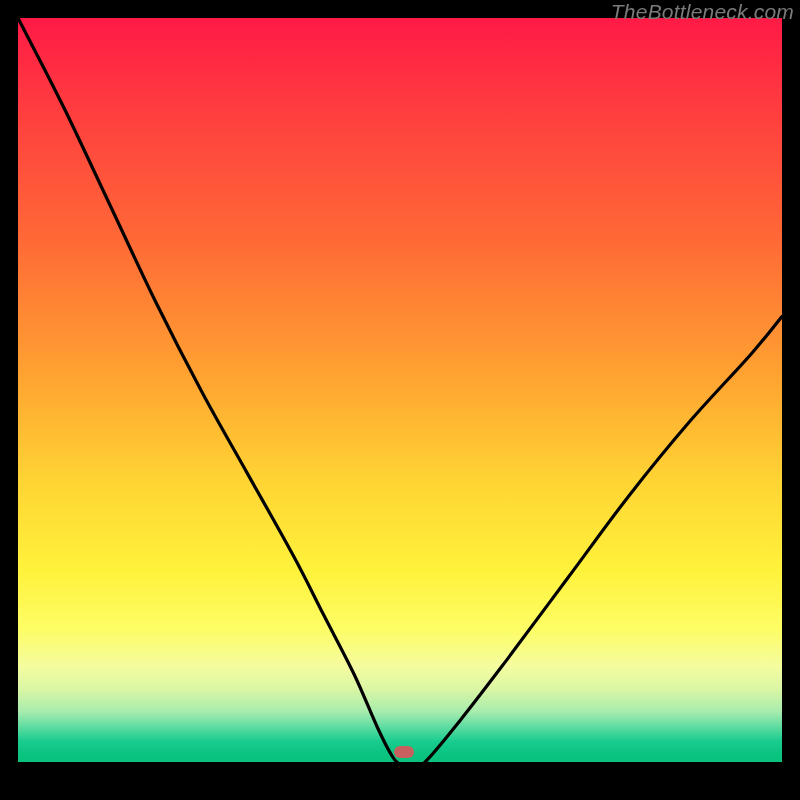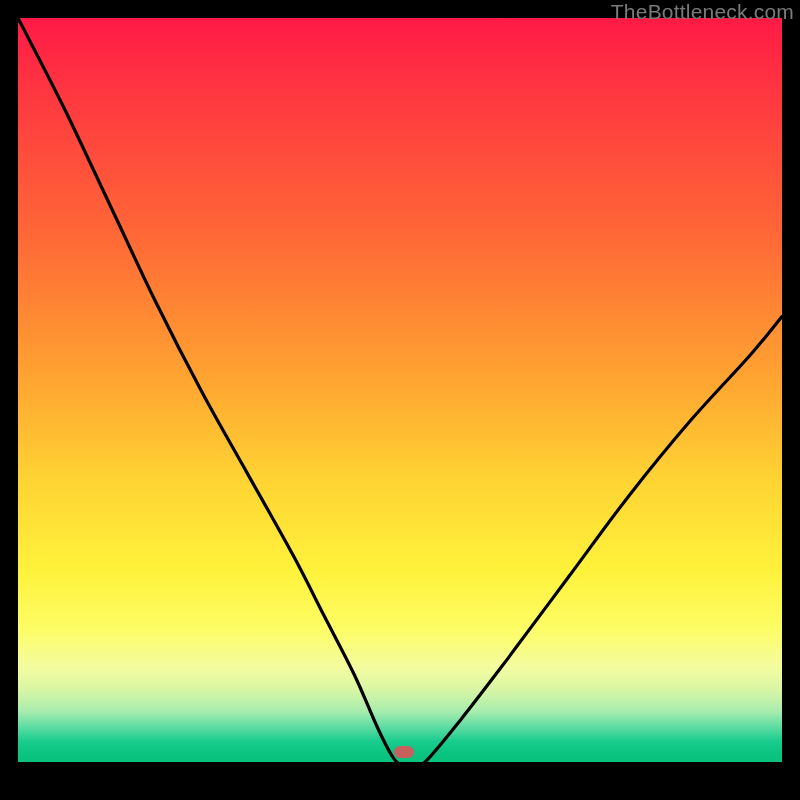--- a/index.html
+++ b/index.html
@@ -9,20 +9,21 @@
     height: 800px;
     background: #000;
     overflow: hidden;
     font-family: Arial, Helvetica, sans-serif;
   }
   .stage {
     position: relative;
     width: 800px;
     height: 674px;
     background: #000;
+    font-style: italic;
   }
   .plot-area {
     position: absolute;
     left: 18px;
     top: 18px;
     width: 764px;
     height: 746px;
     
     background: linear-gradient(
       to bottom,

